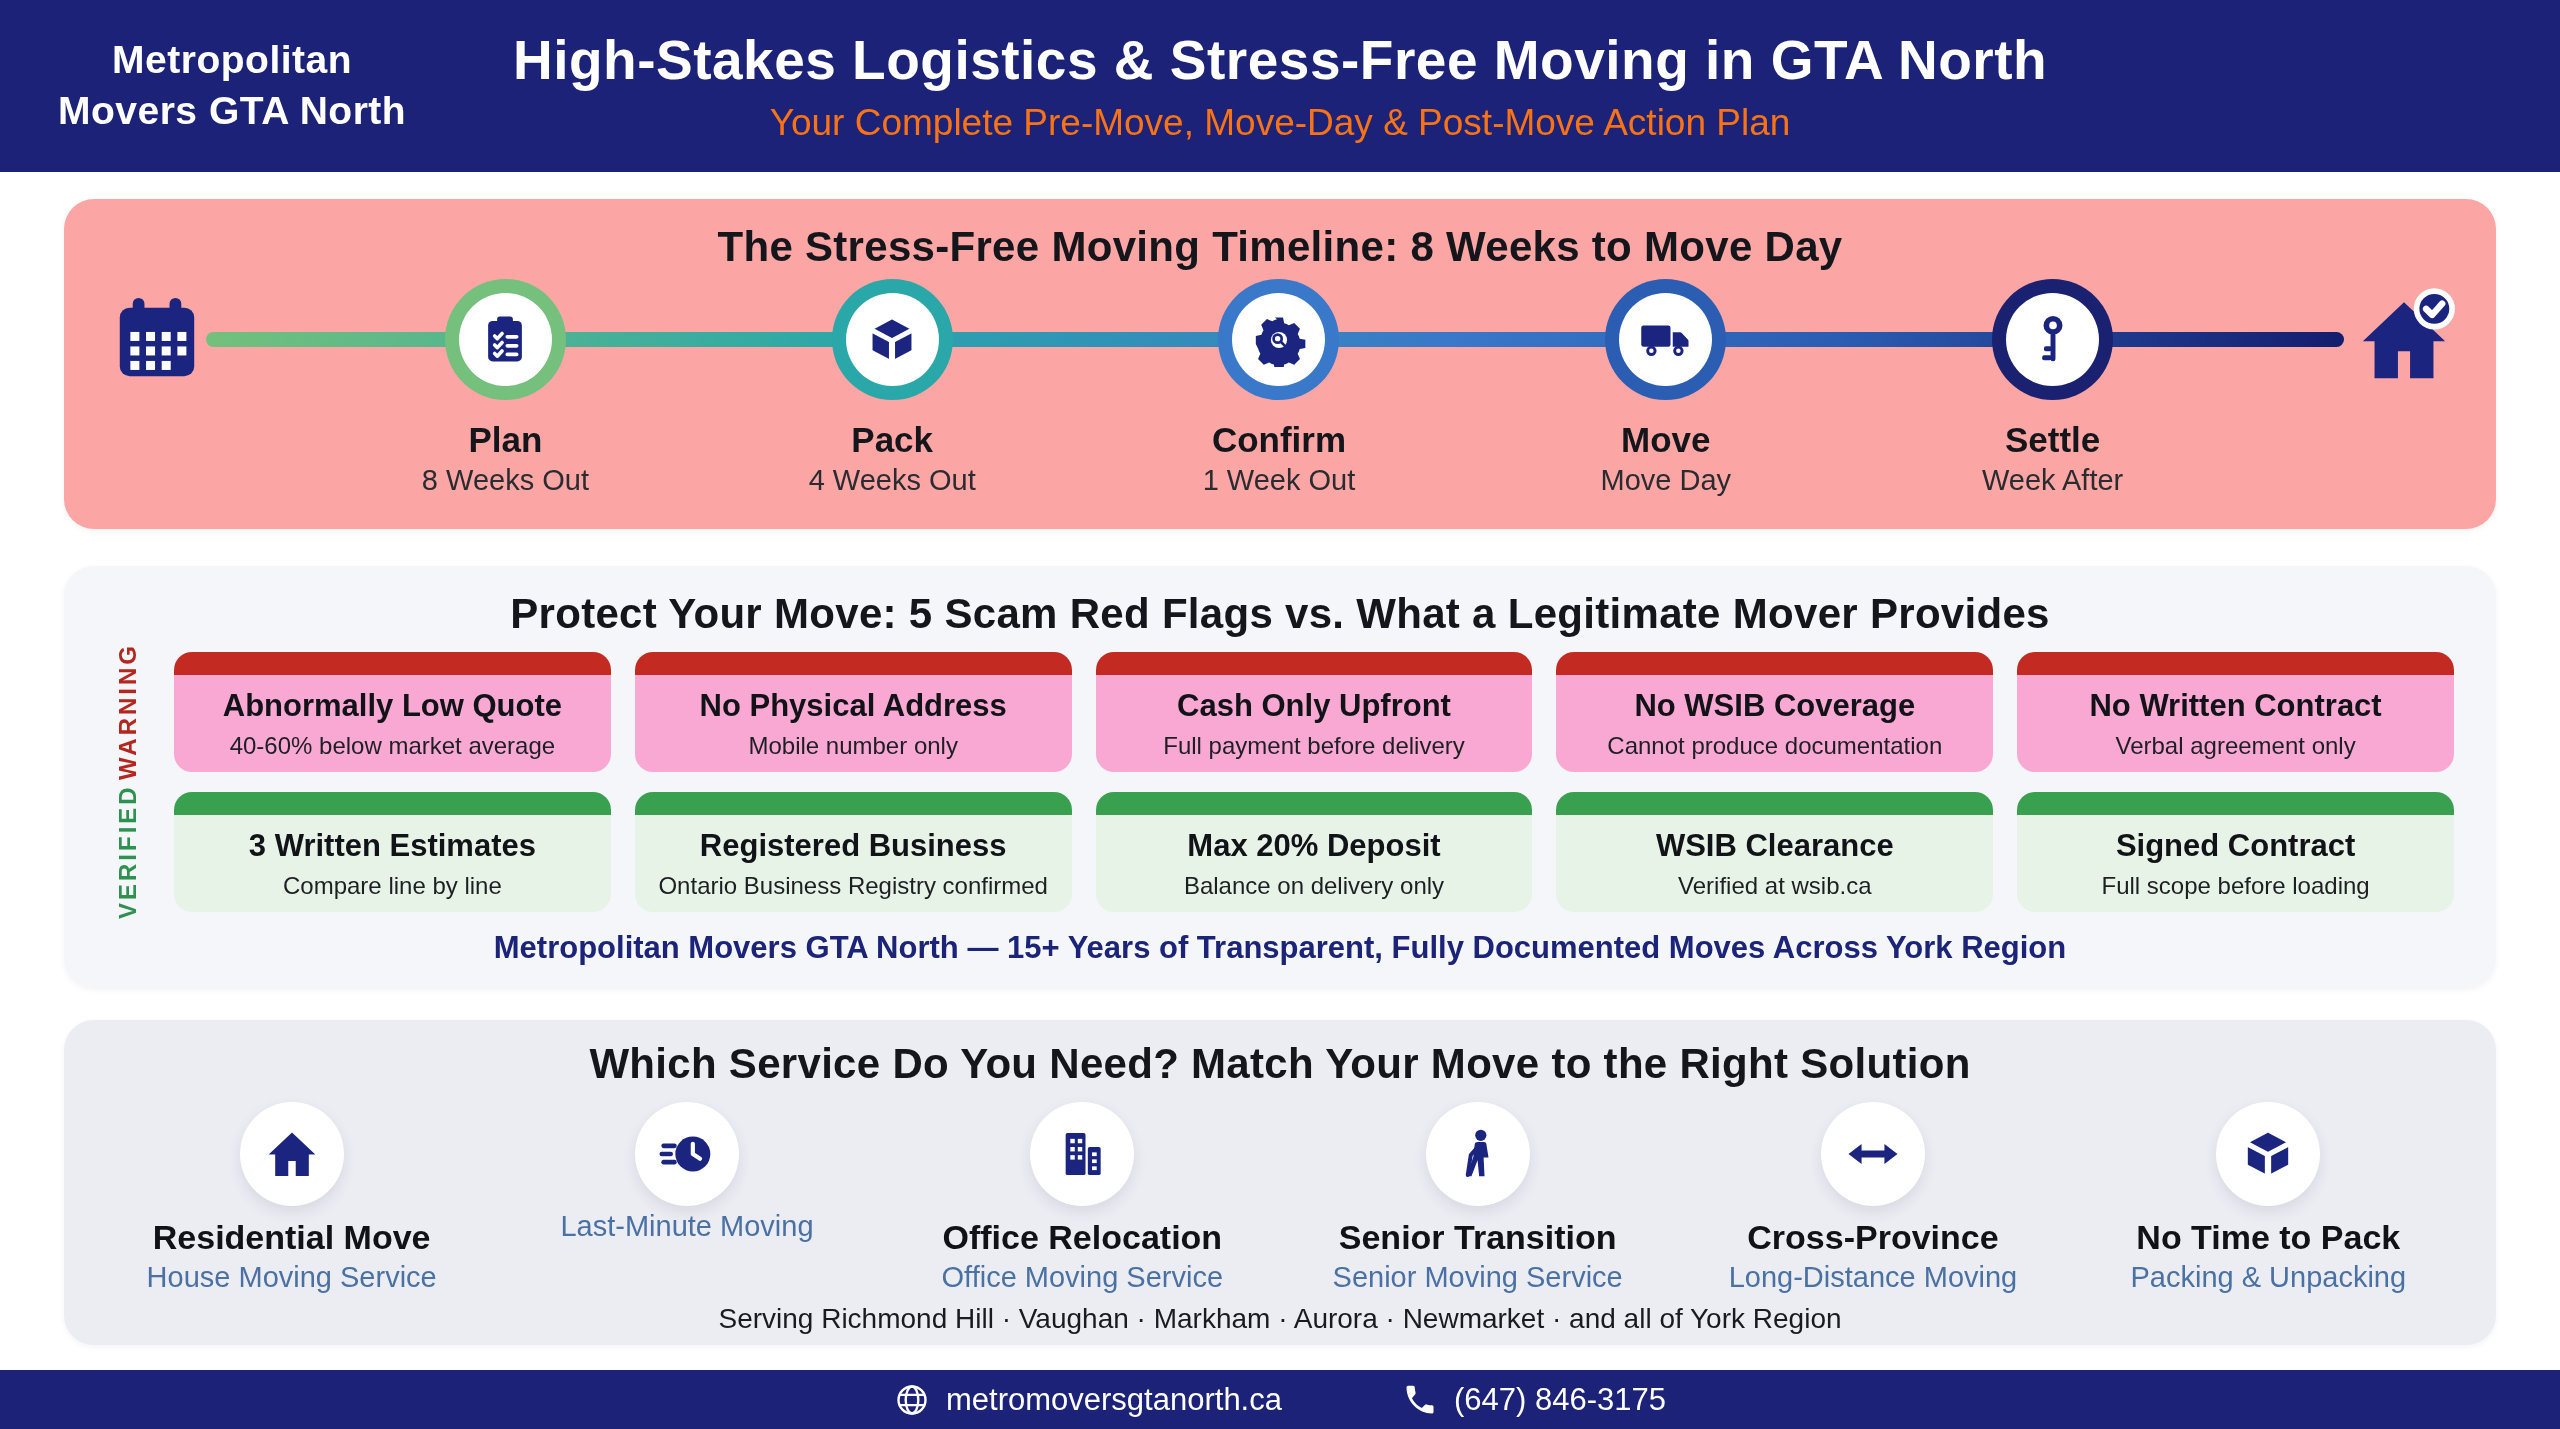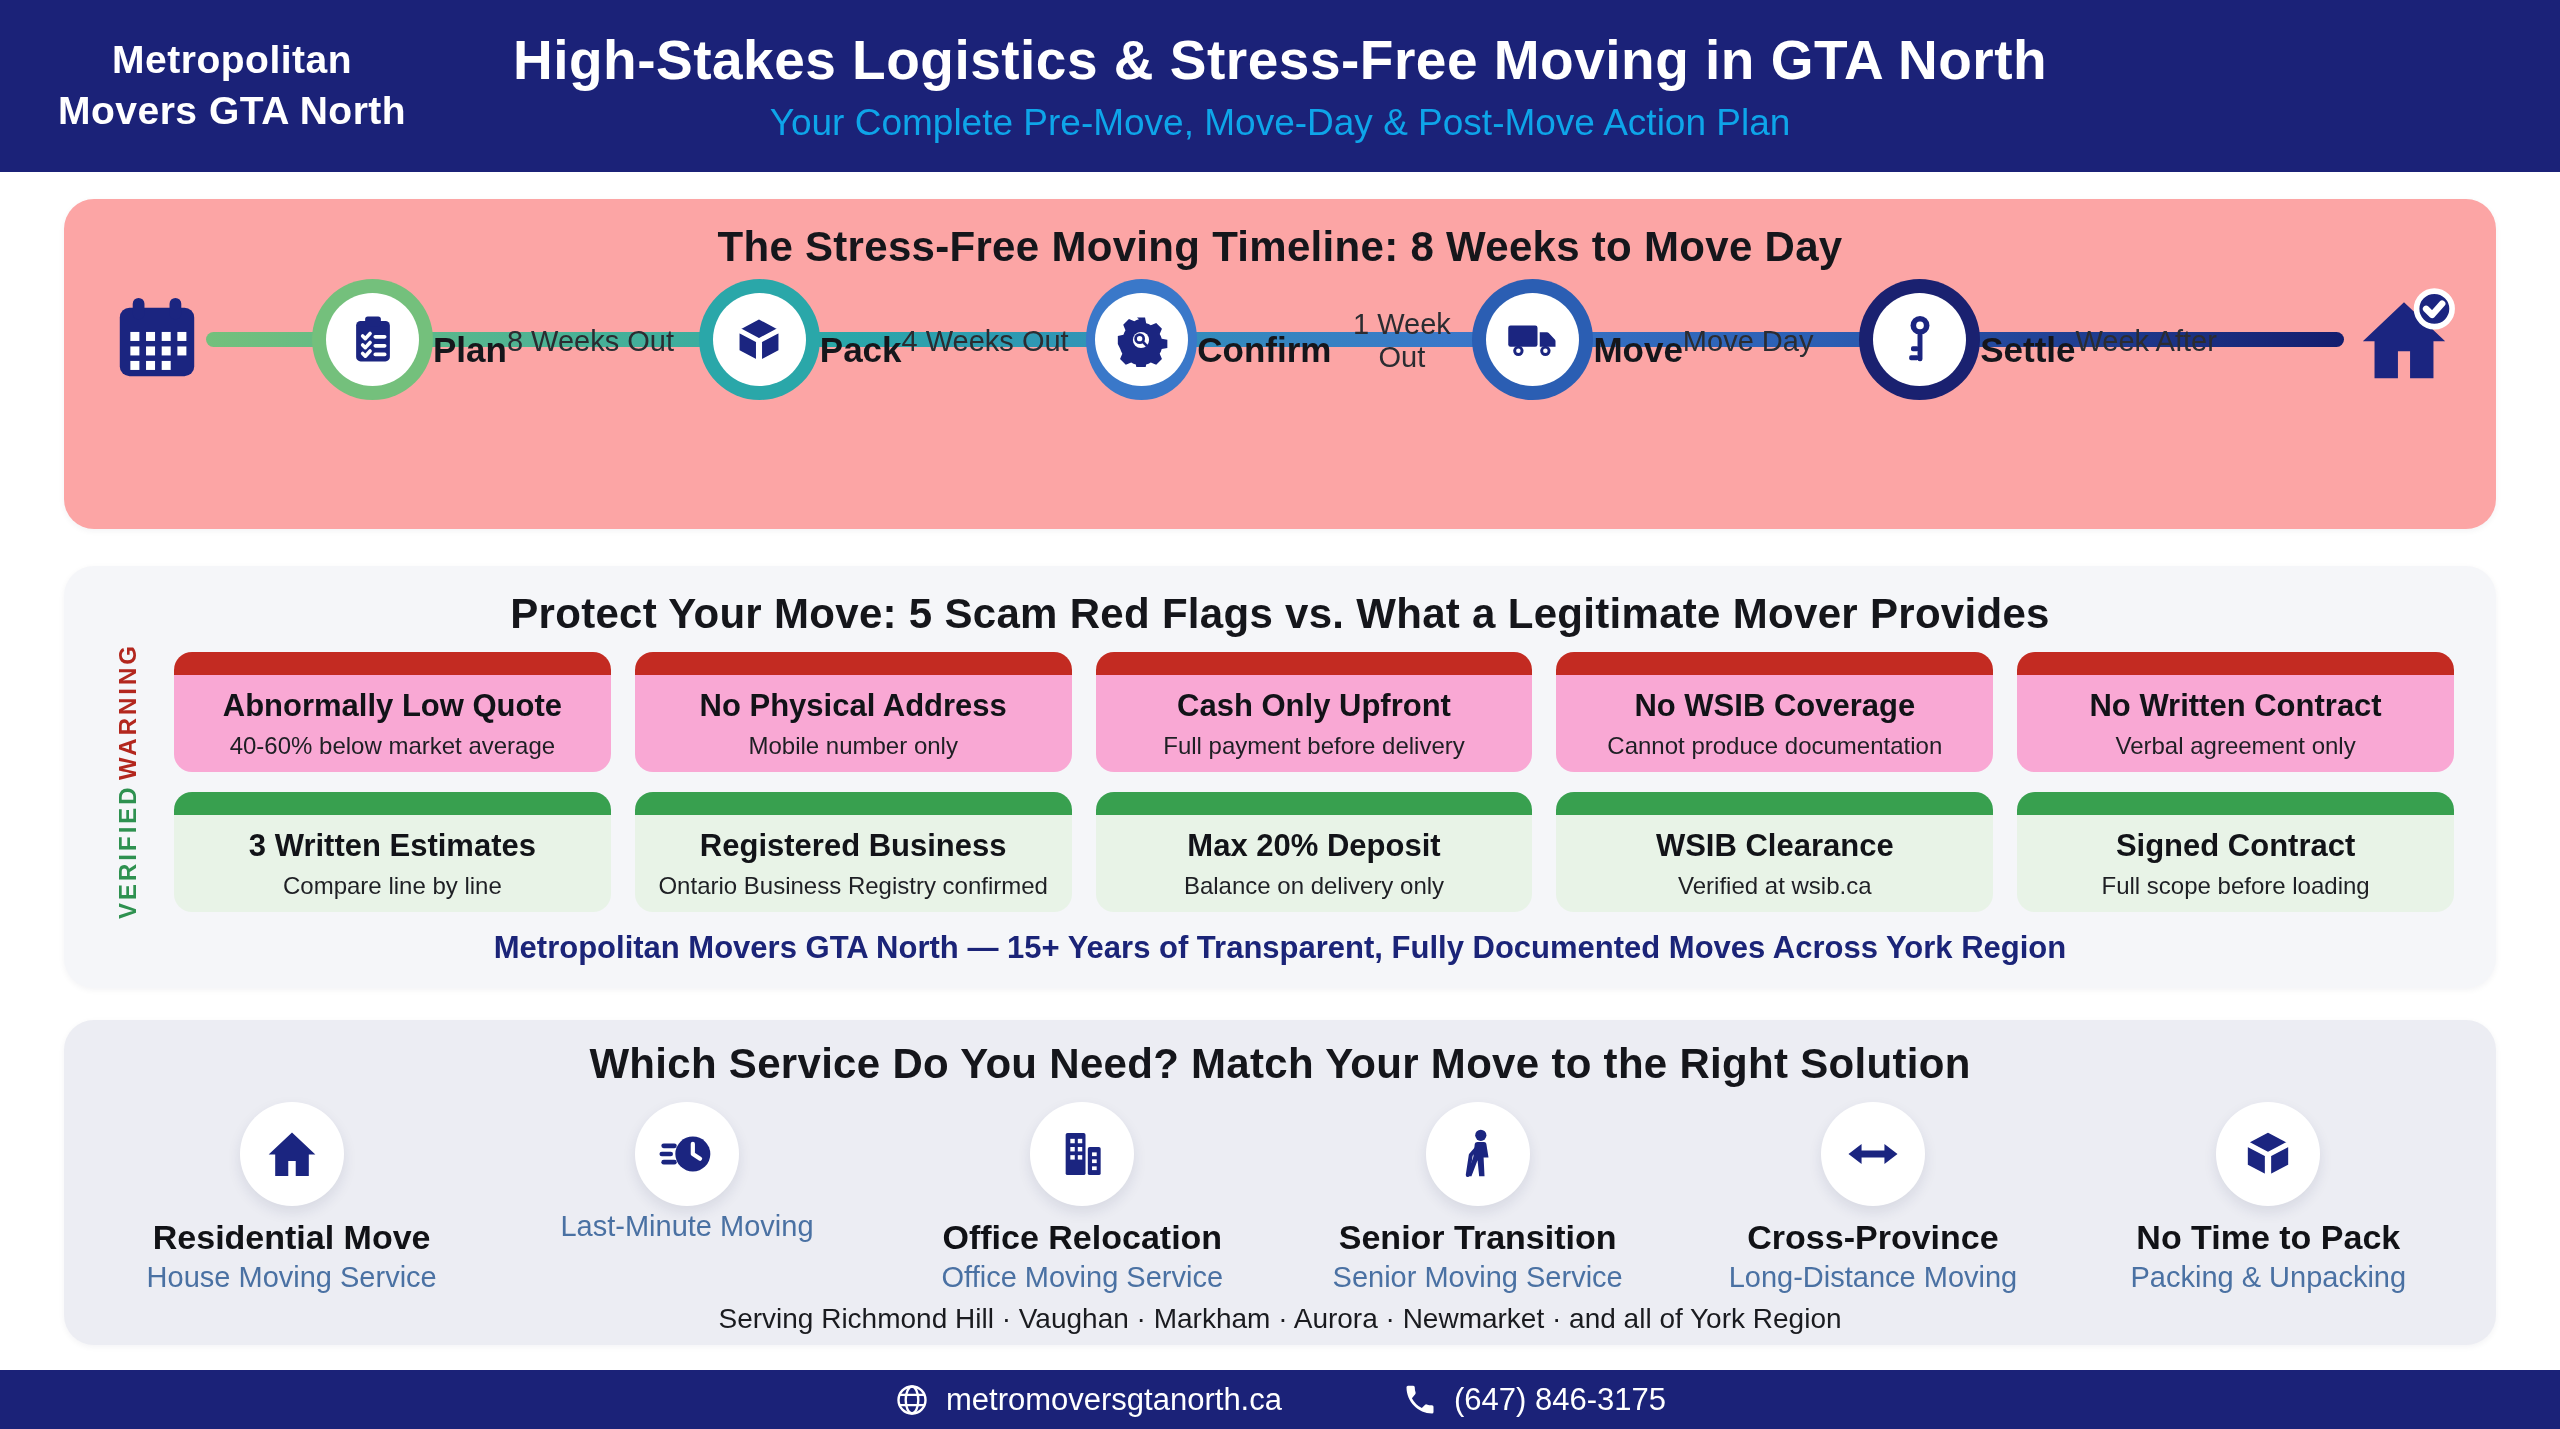--- a/index.html
+++ b/index.html
@@ -16,35 +16,35 @@
   
   .banner {
     height:172px; background:#1b2278; position:relative;
     display:flex; flex-direction:column; align-items:center; justify-content:center;
   }
   .logo {
     position:absolute; left:58px; top:50%; transform:translateY(-50%);
     text-align:center; color:#ffffff; font-weight:700; font-size:39px; line-height:1.3; letter-spacing:.5px;
   }
   .header-title { font-size:55px; font-weight:700; color:#ffffff; letter-spacing:.5px; }
-  .header-subtitle { margin-top:10px; font-size:37px; color:#0ea5e9; font-weight:500; }
+  .header-subtitle { margin-top:10px; font-size:37px; color:#f97316; font-weight:500; }
 
   
   .panel { margin:0 64px; border-radius:30px; box-shadow:0 2px 6px rgba(10,20,60,.05); }
   .section-title { margin:0; text-align:center; font-size:42px; font-weight:700; color:#15161b; letter-spacing:.3px; line-height:1.15; }
 
   
   .timeline-panel { margin-top:27px; background:#fca5a5; height:330px; padding-top:24px; }
   .tl-row { position:relative; height:250px; margin-top:8px; }
   .tl-line {
     position:absolute; left:142px; right:152px; top:53px; height:15px; border-radius:8px;
     background:linear-gradient(90deg,#74c07c 0%,#2aa7a9 30%,#3a78c9 58%,#2b5eb3 76%,#141d6e 100%);
   }
   .tl-stages { position:absolute; left:248px; right:250px; top:0; display:flex; }
-  .tl-stage { flex:1; display:flex; align-items:center; }
+  .tl-stage { flex:1; display:flex; flex-direction:column; align-items:center; }
   .tl-circle { width:121px; height:121px; border-radius:50%; display:flex; align-items:center; justify-content:center; position:relative; z-index:1; }
   .tl-inner { width:93px; height:93px; border-radius:50%; background:#ffffff; display:flex; align-items:center; justify-content:center; }
   .tl-icon { width:54px; height:54px; color:#1b2580; }
   .tl-name { margin-top:20px; font-size:35px; font-weight:700; color:#15161b; line-height:1.15; }
   .tl-sub { margin-top:3px; font-size:29px; color:#2b2c31; line-height:1.15;text-align:center; }
   .edge-icon { position:absolute; color:#1b2580; }
   .edge-icon.left  { left:46px;  top:10px; width:94px;  height:100px; }
   .edge-icon.right { right:40px; top:6px;  width:104px; height:104px; }
 
   

